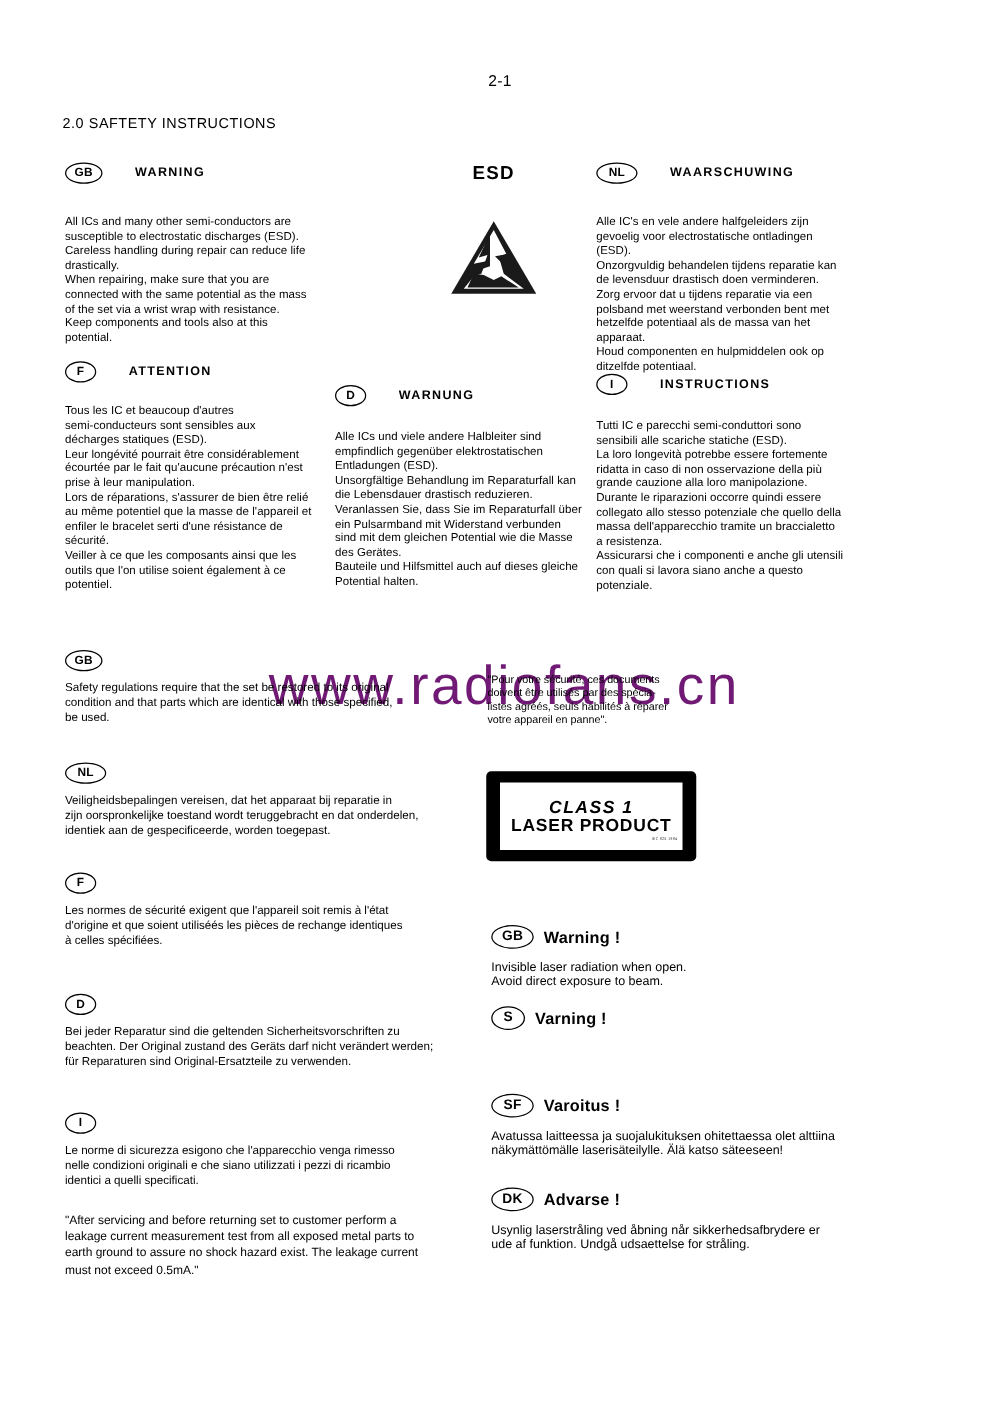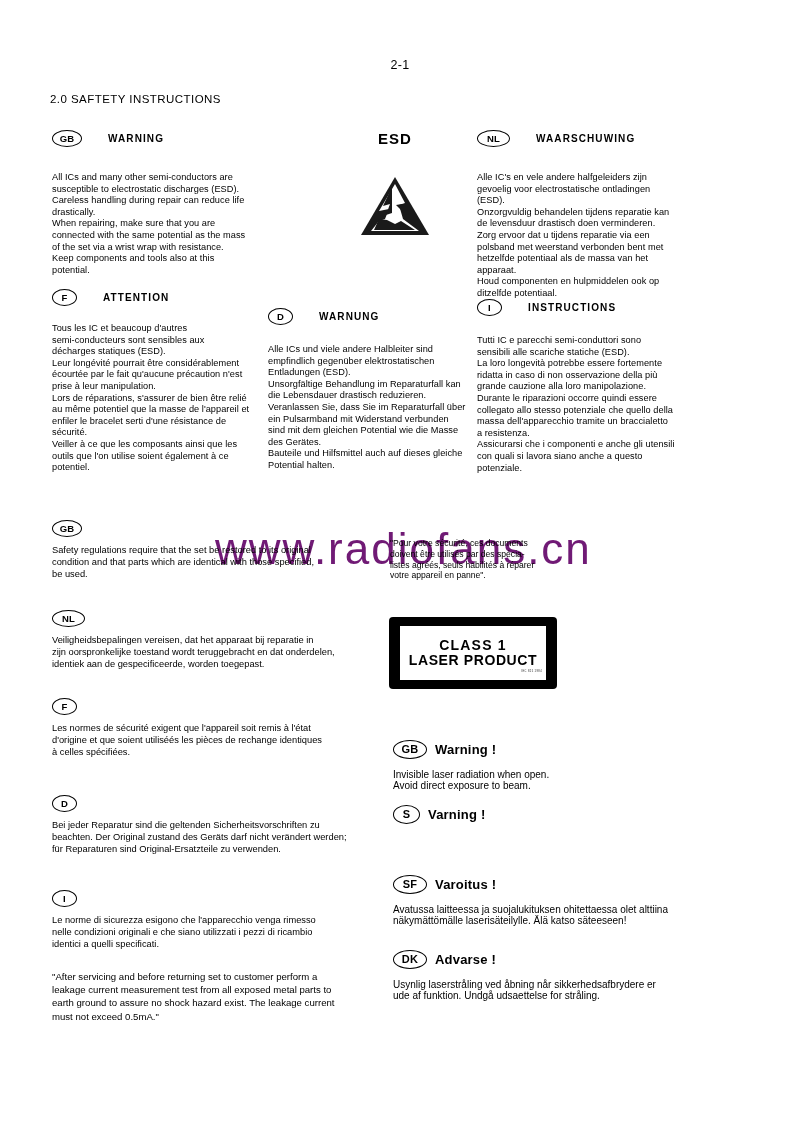--- a/index.html
+++ b/index.html
@@ -162,21 +162,21 @@
     justify-content: center;
     line-height: 15px;
   }
   .laser-label .l1,
   .laser-label .l2 {
     font-size: 14px;
     font-weight: 700;
     letter-spacing: .6px;
     color: #000;
   }
-  .laser-label .l1 { letter-spacing: 1.2px; }
+  .laser-label .l1 { letter-spacing: 1.2px; font-style: italic; }
   .laser-label .micro {
     position: absolute;
     right: 4px;
     bottom: 1px;
     font-size: 2.6px;
     letter-spacing: .4px;
     color: #222;
     transform: scaleY(1.25);
   }
 

